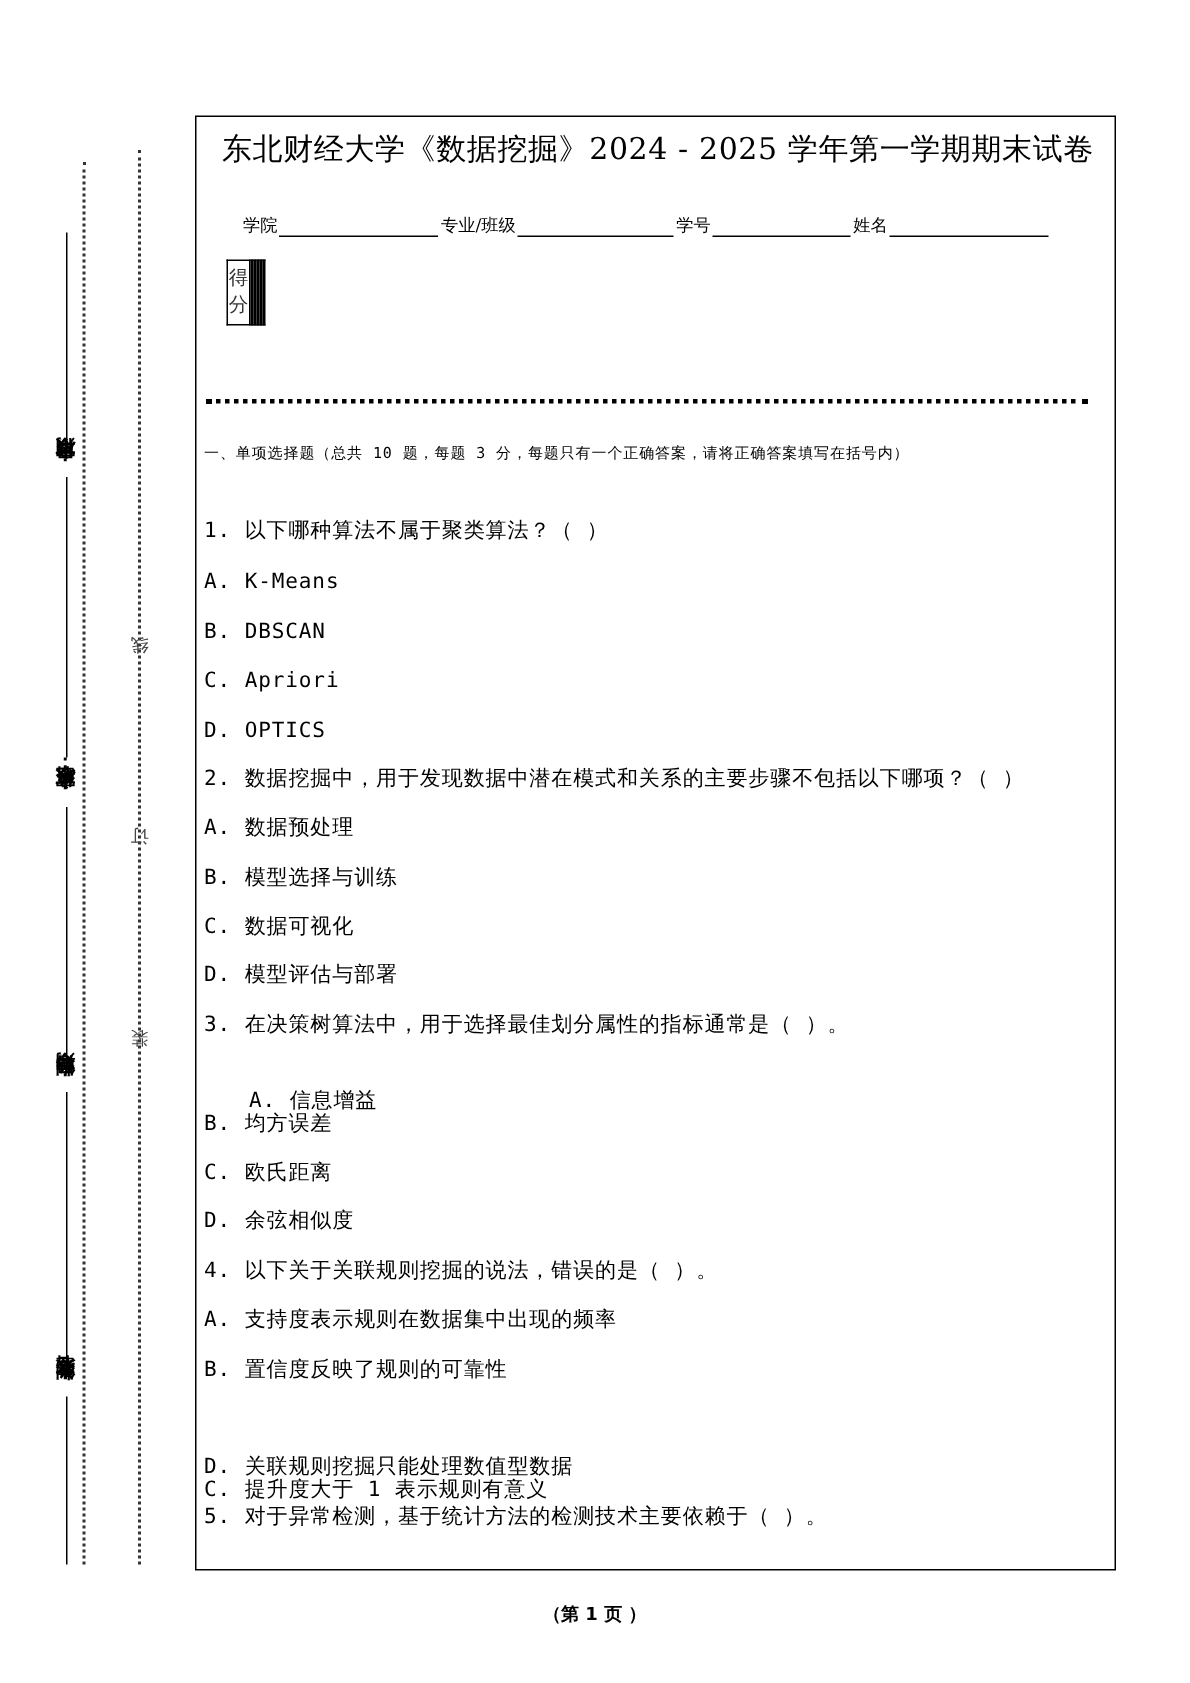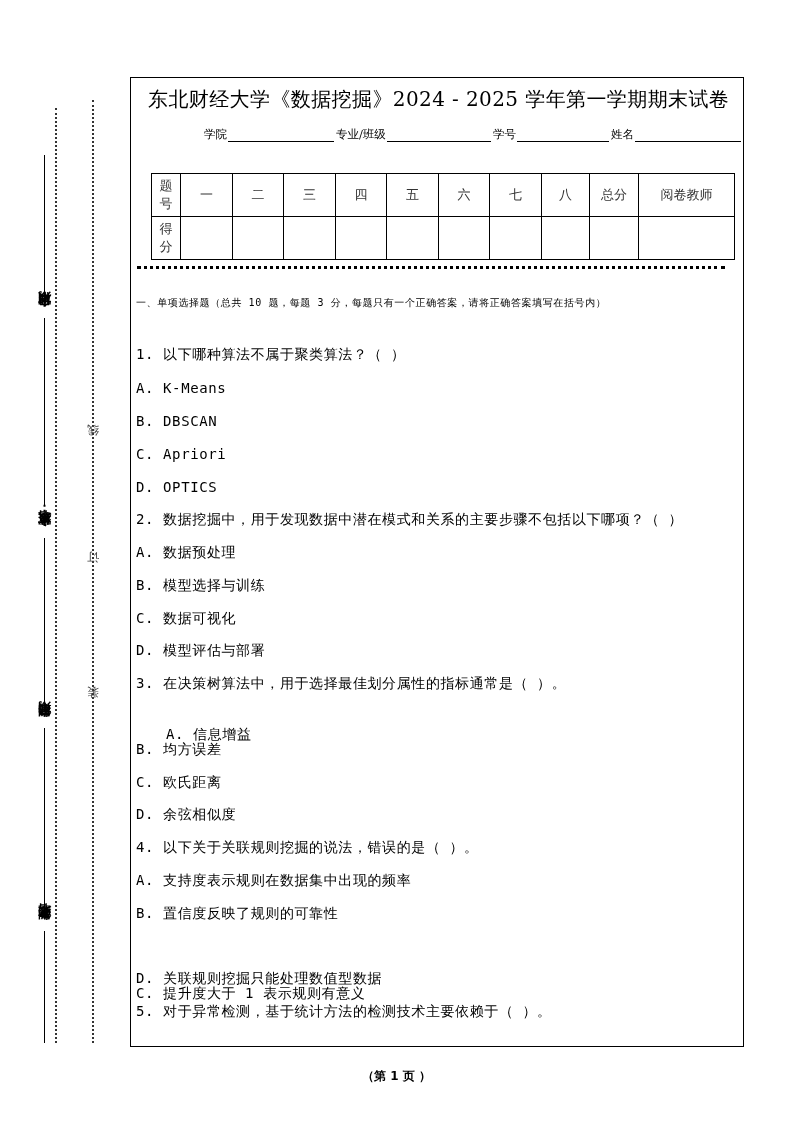--- a/index.html
+++ b/index.html
@@ -17,21 +17,21 @@
     .bind-char {
       position: absolute; left: 86px; width: 14px; font-size: 12px; color: #444;
       writing-mode: vertical-rl; transform: rotate(180deg); background: #fff; line-height: 14px;
       font-family: "DejaVu Serif", serif;
     }
 
     
     .frame { position: absolute; left: 130px; top: 77px; width: 614px; height: 970px; border: 1.4px solid #000; box-sizing: border-box; }
 
     .title { position: absolute; left: 148px; top: 86px; width: 590px; font-size: 20px; white-space: nowrap; letter-spacing: 0.4px; font-family: "DejaVu Serif", serif; }
-    .info-row { position: absolute; left: 162px; top: 124px; width: 560px; height: 18px; font-size: 11.5px; display: flex; align-items: flex-end; white-space: nowrap; margin-left: 42px; }
+    .info-row { position: absolute; left: 162px; top: 140px; width: 560px; height: 18px; font-size: 11.5px; display: flex; align-items: flex-end; white-space: nowrap; }
     .info-row .lbl { padding-right: 1px; }
     .info-row .blank { display: inline-block; border-bottom: 1px solid #000; height: 14px; margin-right: 2px; }
 
     
     table.score { position: absolute; left: 151px; top: 173px; border-collapse: collapse; font-size: 13px; }
     table.score td { border: 1px solid #000; text-align: center; vertical-align: middle; padding: 0; color: #333; line-height: 18px; }
     table.score tr.r1 td { height: 42px; }
     table.score tr.r2 td { height: 42px; }
 
     .dotrule { position: absolute; left: 137px; top: 266px; width: 588px; border-top: 3px dotted #000; }
@@ -71,33 +71,20 @@
   <span class="lbl">专业/班级</span>
   <span class="blank" style="width:104px"></span>
   <span class="lbl">学号</span>
   <span class="blank" style="width:92px"></span>
   <span class="lbl">姓名</span>
   <span class="blank" style="width:106px"></span>
 </div>
 
 <table class="score">
   <tbody>
-      <tr class="r1" id="score-header-row">
-        <td style="width: 28px;"><span style="display: inline-block; width: 14px; white-space: normal; word-break: break-all;">题号</span></td>
-        <td style="width: 51px;">一</td>
-        <td style="width: 50px;">二</td>
-        <td style="width: 51px;">三</td>
-        <td style="width: 50px;">四</td>
-        <td style="width: 51px;">五</td>
-        <td style="width: 50px;">六</td>
-        <td style="width: 51px;">七</td>
-        <td style="width: 47px;">八</td>
-        <td style="width: 48px;">总分</td>
-        <td style="width: 95px;">阅卷教师</td>
-      </tr>
   <tr class="r2" id="score-value-row">
         <td><span style="display:inline-block;width:14px;word-break:break-all;">得分</span></td>
         <td></td>
         <td></td>
         <td></td>
         <td></td>
         <td></td>
         <td></td>
         <td></td>
         <td></td>

